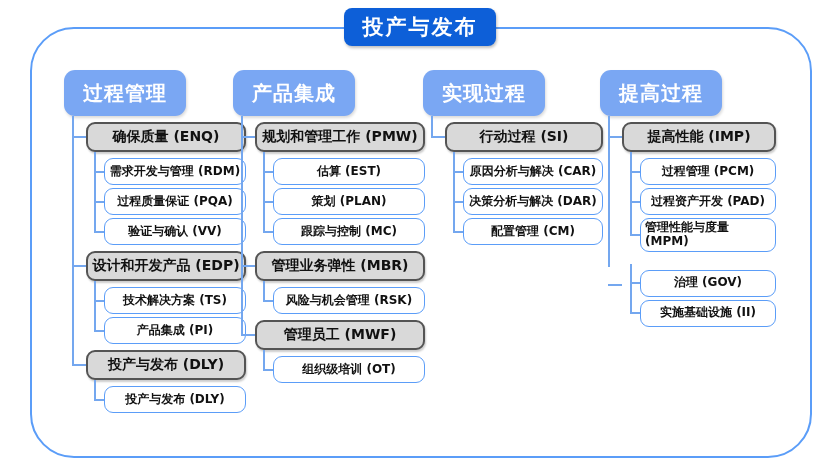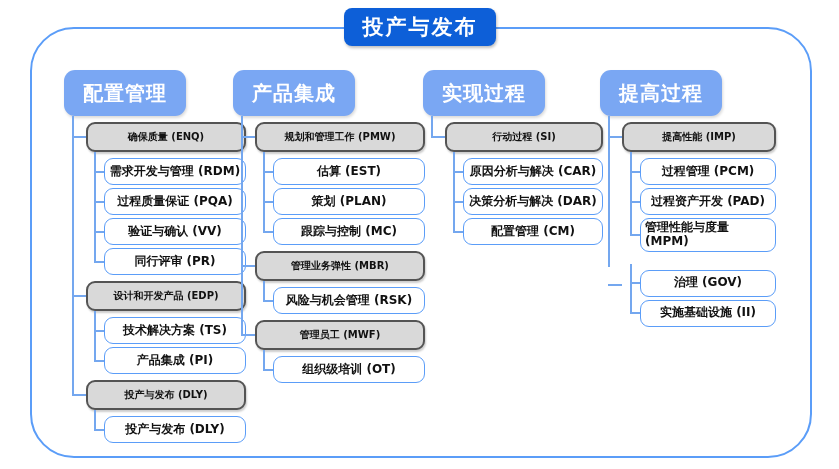--- a/index.html
+++ b/index.html
@@ -43,21 +43,21 @@
     width:0;border-left:2px solid var(--line);}
   .group-item:last-child::before{bottom:auto;height:21px;}
   .group-item::after{content:"";position:absolute;left:-14px;top:14px;width:14px;
     height:0;border-top:2px solid var(--line);}
   .group-item.gap-top{margin-top:18px;}
   .group-item.gap-top::before{top:-24px;}
 
   .group-box{height:30px;background:var(--group-bg);
     border:2px solid var(--group-border);border-radius:9px;
     display:flex;align-items:center;justify-content:center;
-    font-size:10px;font-weight:bold;color:var(--text-dark);
+    font-size:14px;font-weight:bold;color:var(--text-dark);
     box-shadow:1px 2px 2px rgba(0,0,0,0.2);}
 
   .children{margin-top:6px;margin-left:18px;}
   .leaf{position:relative;margin-bottom:3px;}
   .leaf::before{content:"";position:absolute;left:-10px;top:-6px;bottom:-3px;
     width:0;border-left:2px solid var(--line);}
   .leaf:last-child::before{bottom:auto;height:calc(50% + 6px);}
   .leaf::after{content:"";position:absolute;left:-10px;top:50%;margin-top:-1px;
     width:10px;height:0;border-top:2px solid var(--line);}
 
@@ -70,36 +70,33 @@
 </head>
 <body>
 
 <div class="canvas">
 
   <div class="outer-frame"></div>
 
   <div class="title-box">投产与发布</div>
 
   <div class="col col-1">
-    <div class="col-header">配置管理</div>
+    <div class="col-header">过程管理</div>
     <div class="groups">
       <div class="group-item">
         <div class="group-box">确保质量 (ENQ)</div>
         <div class="children">
           <div class="leaf">
               <div class="leaf-box">需求开发与管理 (RDM)</div>
             </div>
           <div class="leaf">
               <div class="leaf-box">过程质量保证 (PQA)</div>
             </div>
           <div class="leaf">
               <div class="leaf-box">验证与确认 (VV)</div>
-            </div>
-          <div class="leaf">
-              <div class="leaf-box">同行评审 (PR)</div>
             </div>
         </div>
       </div>
       <div class="group-item">
         <div class="group-box">设计和开发产品 (EDP)</div>
         <div class="children">
           <div class="leaf">
               <div class="leaf-box">技术解决方案 (TS)</div>
             </div>
           <div class="leaf">

